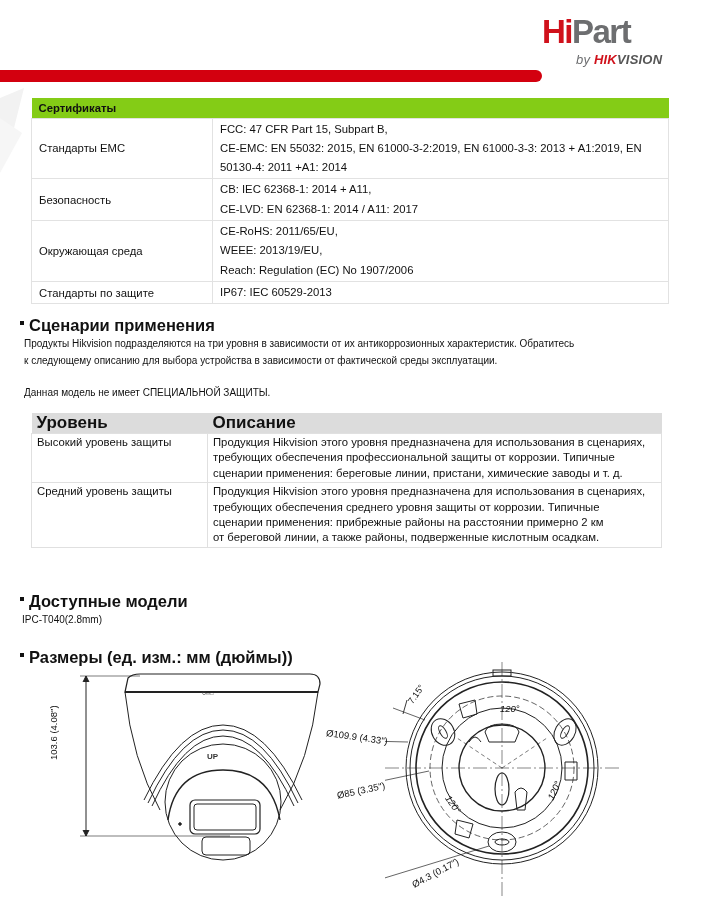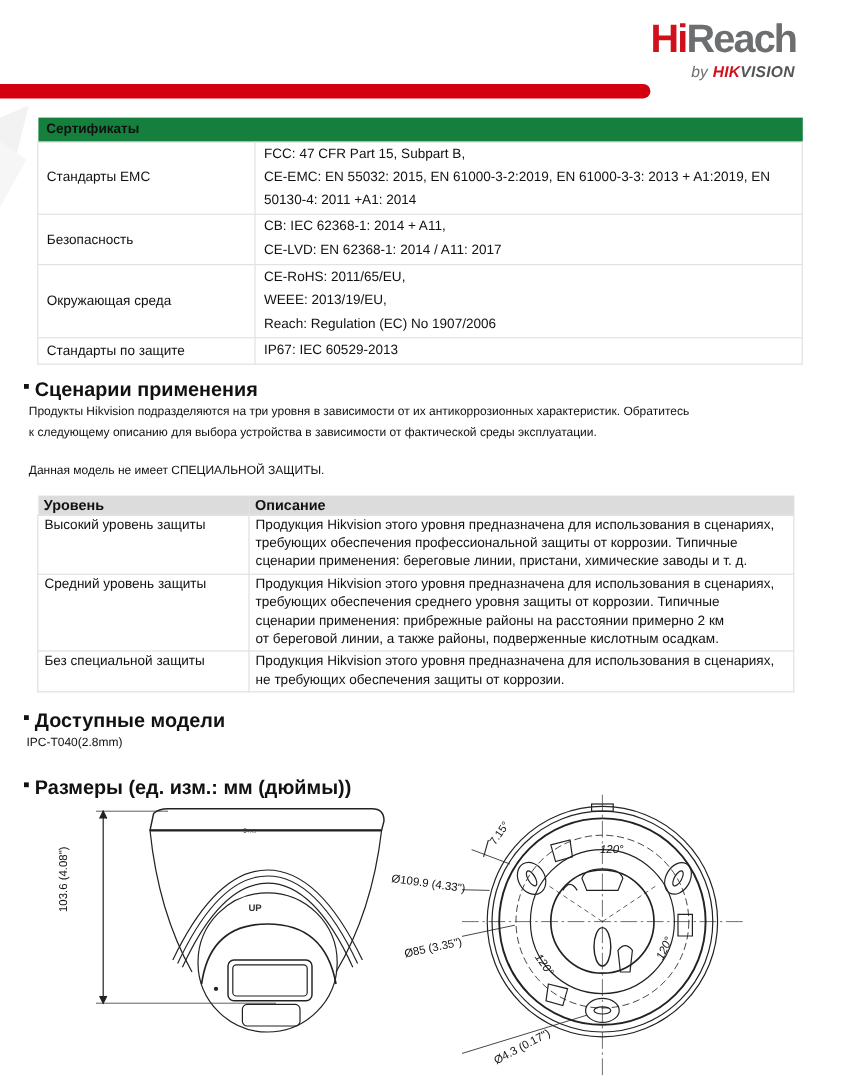--- a/index.html
+++ b/index.html
@@ -15,42 +15,42 @@
   .logo-by { color: #6d6e70; font-weight: 400; }
   .logo-hik { color: #d0111b; text-align: right; }
   .logo-vision { color: #555; }
 
   .red-bar { position: absolute; left: 0; top: 70px; width: 542px; height: 12px; background: #d3000f; border-radius: 0 6px 6px 0; }
   .deco { position: absolute; left: 0; top: 88px; width: 28px; height: 90px; }
 
   
   table { border-collapse: collapse; position: absolute; font-size: 11.3px; color: #111; }
   .cert { left: 31px; top: 98px; width: 638px; }
-  .cert th { background: #15803d; text-align: left; font-weight: 700; height: 20px; padding: 0 7px; }
+  .cert th { background: #84cc16; text-align: left; font-weight: 700; height: 20px; padding: 0 7px; }
   .cert td { border: 1px solid #e2e2e2; padding: 0 7px; vertical-align: middle; }
   .cert td.k { width: 181px; }
   .cert td.v { line-height: 19.3px; padding-top: 1px; padding-bottom: 1px; }
 
   .scen { left: 31px; top: 413px; width: 631px; }
-  .scen th { background: #dcdcdc; text-align: left; font-weight: 700; height: 16px; padding: 0 5px; font-size: 12px; }
+  .scen th { background: #dcdcdc; text-align: left; font-weight: 700; height: 16px; padding: 0 5px; font-size: 17px; }
   .scen td { border: 1px solid #e0e0e0; padding: 1px 5px; vertical-align: top; line-height: 15.4px; }
   .scen td.k { width: 176px; }
 
   .section-title { position: absolute; left: 20px; font-size: 16.5px; font-weight: 700; white-space: nowrap; }
   .bullet { display: inline-block; width: 4px; height: 4px; background: #111; margin-right: 5px; vertical-align: middle; position: relative; top: -4px; }
   .para { position: absolute; left: 24px; font-size: 10px; line-height: 17px; color: #111; white-space: nowrap; }
 
   
   .drawing { position: absolute; }
 </style>
 </head>
 <body>
 
 <div class="logo">
-  <div class="logo-main"><span class="logo-hi">Hi</span><span class="logo-watch">Reach</span></div>
+  <div class="logo-main"><span class="logo-hi">Hi</span><span class="logo-watch">Part</span></div>
   <div class="logo-sub"><span class="logo-by">by </span><span class="logo-hik">HIK</span><span class="logo-vision">VISION</span></div>
 </div>
 
 <div class="red-bar"></div>
 
 <svg class="deco" viewBox="0 0 28 90">
   <polygon points="0,10 24,0 14,40 0,60" fill="#f2f2f2"></polygon>
   <polygon points="0,30 22,45 0,85" fill="#f6f6f6"></polygon>
 </svg>
 
@@ -116,27 +116,20 @@
         <div>сценарии применения: береговые линии, пристани, химические заводы и т. д.</div>
       </td>
     </tr>
     <tr>
       <td class="k">Средний уровень защиты</td>
       <td>
         <div>Продукция Hikvision этого уровня предназначена для использования в сценариях,</div>
         <div>требующих обеспечения среднего уровня защиты от коррозии. Типичные</div>
         <div>сценарии применения: прибрежные районы на расстоянии примерно 2 км</div>
         <div>от береговой линии, а также районы, подверженные кислотным осадкам.</div>
-      </td>
-    </tr>
-    <tr>
-      <td class="k">Без специальной защиты</td>
-      <td>
-        <div>Продукция Hikvision этого уровня предназначена для использования в сценариях,</div>
-        <div>не требующих обеспечения защиты от коррозии.</div>
       </td>
     </tr>
   </tbody>
 </table>
 
 <div class="section-title" style="top:592px;"><span class="bullet"></span><span>Доступные модели</span></div>
 <div class="para" style="top:611px; left:22px;">IPC-T040(2.8mm)</div>
 
 <div class="section-title" style="top:648px;"><span class="bullet"></span><span>Размеры (ед. изм.: мм (дюймы))</span></div>
 

